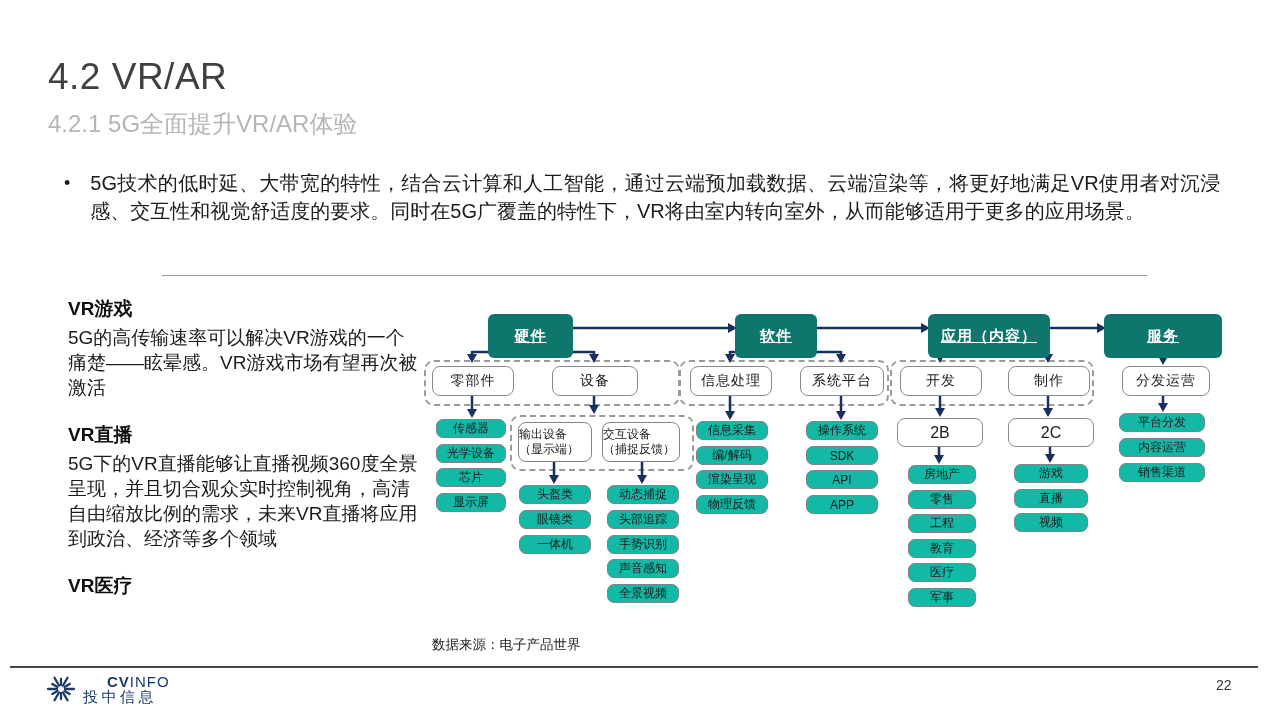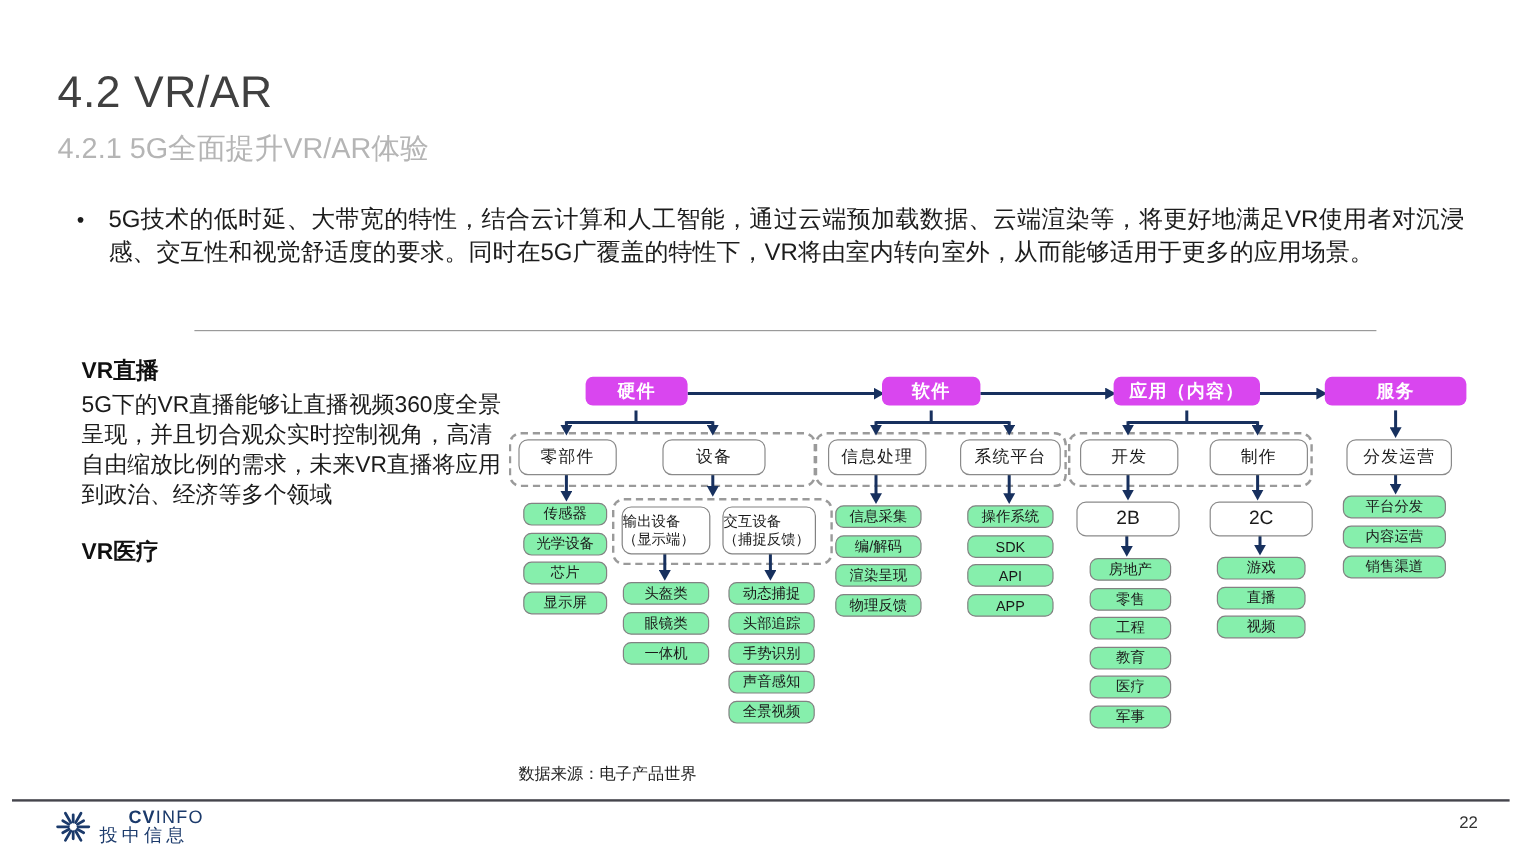--- a/index.html
+++ b/index.html
@@ -16,26 +16,26 @@
   .bullet-row{left:60px;top:169px;width:1170px;display:flex;}
   .bullet-dot{font-size:18px;line-height:28px;margin:0 20px 0 4px;color:#1b1b1b;}
   .bullet-text{margin:0;width:1130px;font-size:20px;line-height:28px;color:#1c1c1c;text-align:justify;}
   .divider{left:162px;top:275px;width:985px;height:1px;background:#9a9a9a;}
   
   .sidebar{left:68px;top:296px;width:352px;}
   .note-block{margin-bottom:22px;}
   .note-title{font-size:19px;font-weight:bold;color:#101010;margin:0 0 3px 0;}
   .note-body{font-size:19px;line-height:25px;color:#1b1b1b;margin:0;}
   
-  .tnode{position:absolute;height:24px;background:#d946ef;color:#ffffff;font-size:15px;font-weight:bold;
-         border-radius:6px;display:flex;align-items:center;justify-content:center;z-index:3;letter-spacing:1px;}
+  .tnode{position:absolute;height:44px;background:#0f766e;color:#ffffff;font-size:15px;font-weight:bold;
+         border-radius:6px;display:flex;align-items:center;justify-content:center;z-index:3;letter-spacing:1px;text-decoration:underline;}
   .gbox{position:absolute;border:2px dashed #9a9a9a;border-radius:10px;background:transparent;z-index:1;}
   .l2node{position:absolute;height:28px;background:#fff;border:1.5px solid #8a8a8a;border-radius:8px;
           font-size:14px;color:#1a1a1a;display:flex;align-items:center;justify-content:center;z-index:3;letter-spacing:1px;}
-  .leaf{position:absolute;height:17px;background:#86efac;border:1px solid #828282;border-radius:7px;
+  .leaf{position:absolute;height:17px;background:#14b8a6;border:1px solid #828282;border-radius:7px;
         font-size:12px;color:#1a1a1a;display:flex;align-items:center;justify-content:center;z-index:3;}
   .dnode{position:absolute;height:38px;background:#fff;border:1px solid #828282;border-radius:8px;
          font-size:12px;line-height:15px;color:#1a1a1a;display:flex;flex-direction:column;
          justify-content:center;z-index:3;}
   .midnode{position:absolute;height:27px;background:#fff;border:1.5px solid #8a8a8a;border-radius:8px;
            font-size:16px;color:#1a1a1a;display:flex;align-items:center;justify-content:center;z-index:3;}
   #connectors{position:absolute;left:0;top:0;z-index:2;pointer-events:none;}
   
   .source-note{left:432px;top:636px;font-size:13.5px;color:#222;}
   .footer-line{left:10px;top:666px;width:1248px;height:2px;background:#45454c;}
@@ -53,20 +53,24 @@
 <h2 class="abs page-subtitle">4.2.1 5G全面提升VR/AR体验</h2>
 
 <div class="abs bullet-row">
   <span class="bullet-dot">•</span>
   <p class="bullet-text">5G技术的低时延、大带宽的特性，结合云计算和人工智能，通过云端预加载数据、云端渲染等，将更好地满足VR使用者对沉浸感、交互性和视觉舒适度的要求。同时在5G广覆盖的特性下，VR将由室内转向室外，从而能够适用于更多的应用场景。</p>
 </div>
 
 <div class="abs divider"></div>
 
 <aside class="abs sidebar">
+  <div class="note-block">
+    <p class="note-title">VR游戏</p>
+    <p class="note-body">5G的高传输速率可以解决VR游戏的一个痛楚——眩晕感。VR游戏市场有望再次被激活</p>
+  </div>
   <div class="note-block">
     <p class="note-title">VR直播</p>
     <p class="note-body">5G下的VR直播能够让直播视频360度全景呈现，并且切合观众实时控制视角，高清自由缩放比例的需求，未来VR直播将应用到政治、经济等多个领域</p>
   </div>
   <div class="note-block">
     <p class="note-title">VR医疗</p>
   </div>
 </aside>
 
 <svg id="connectors" width="1280" height="720">

